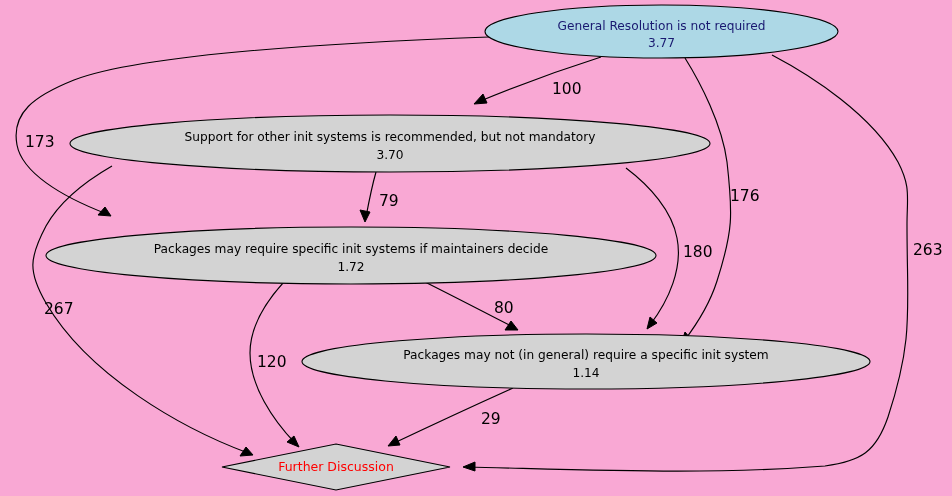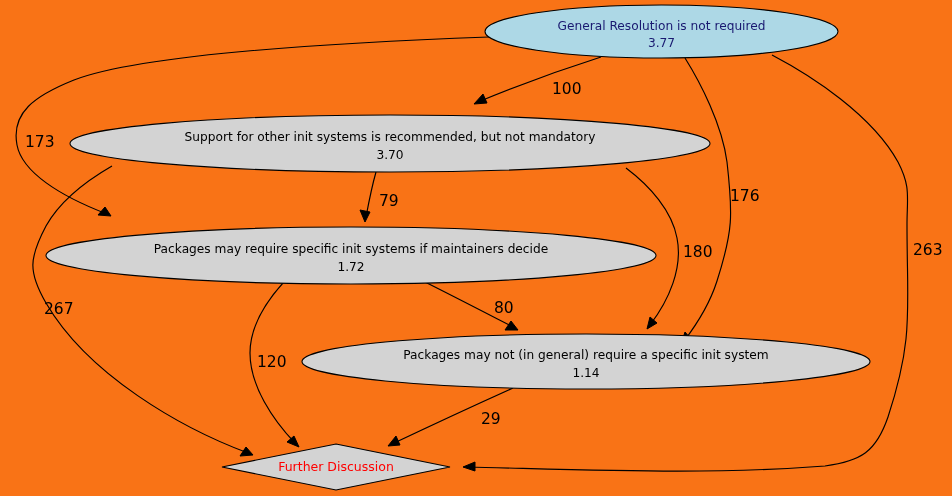--- a/index.html
+++ b/index.html
@@ -7,21 +7,21 @@
     padding: 0;
     background: #ffffff;
   }
   body {
     font-family: "DejaVu Sans", sans-serif;
   }
   #graph-root {
     position: relative;
     width: 952px;
     height: 496px;
-    background: #f97316;
+    background: #f9a8d4;
     overflow: hidden;
   }
   svg#graph-canvas {
     position: absolute;
     left: 0;
     top: 0;
     width: 952px;
     height: 496px;
     display: block;
   }

